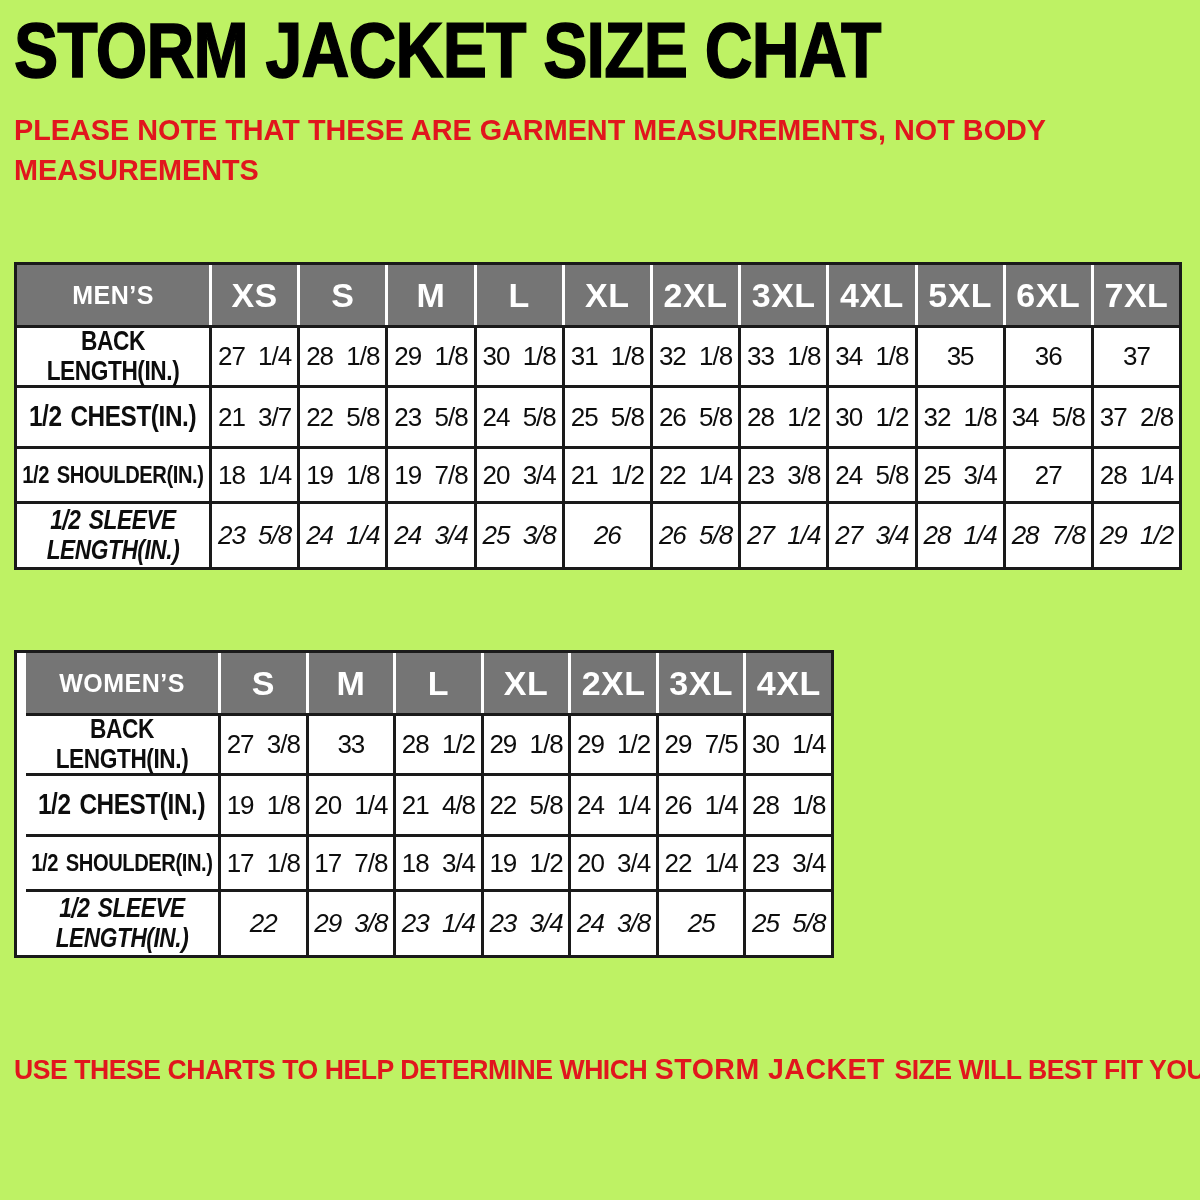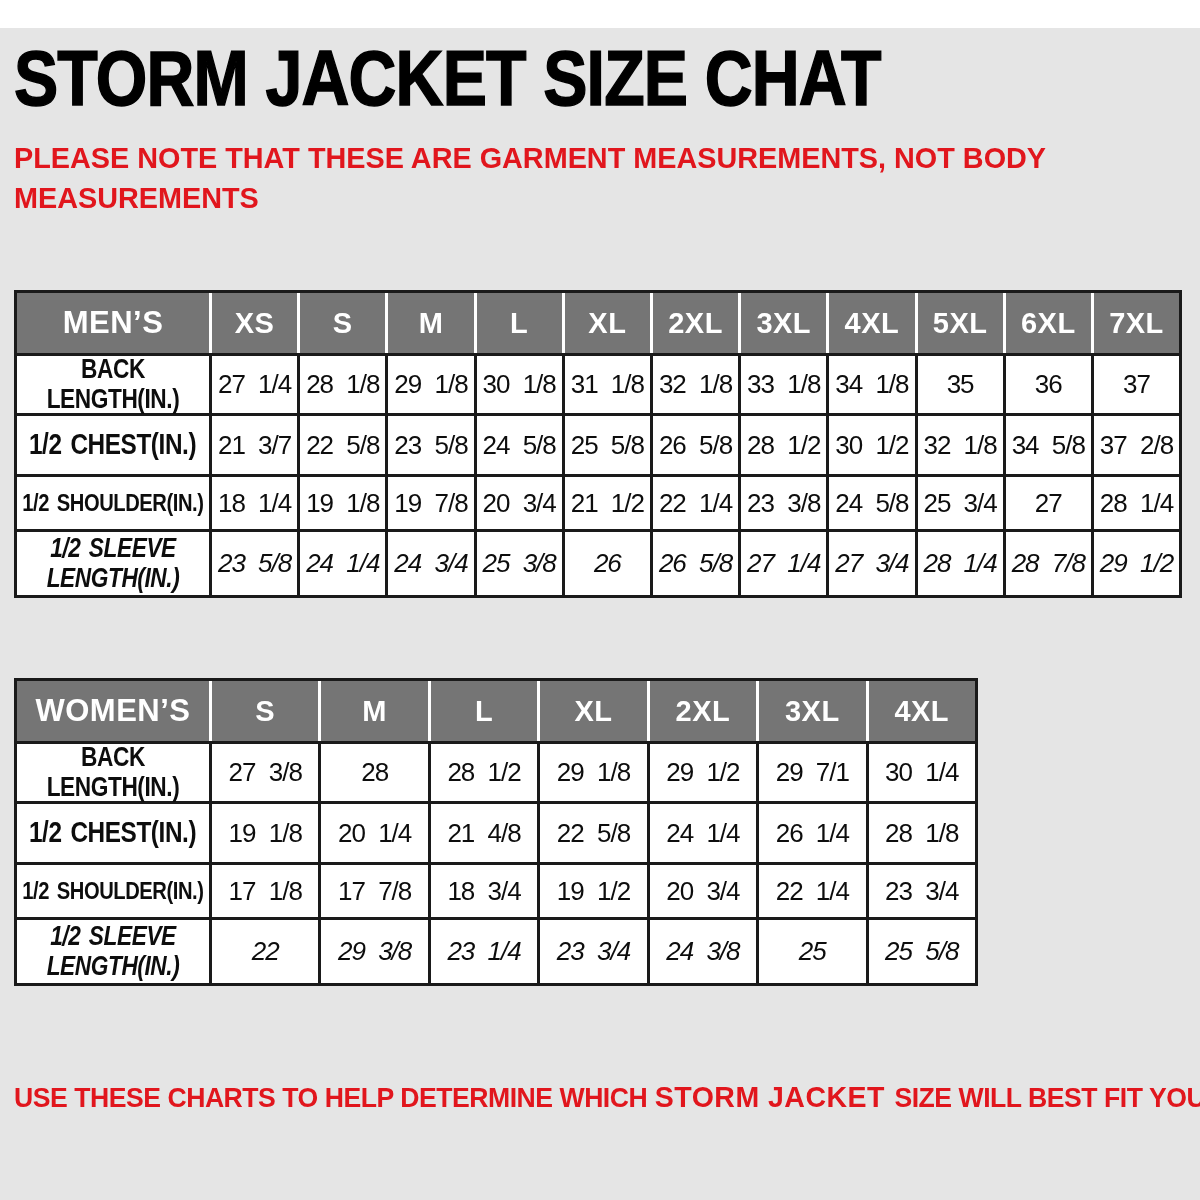--- a/index.html
+++ b/index.html
@@ -4,21 +4,21 @@
 <style>
   html, body { margin:0; padding:0; }
   body {
     width:1200px; height:1200px;
     background:#ffffff;
     font-family:"Liberation Sans","DejaVu Sans",sans-serif;
     position:relative; overflow:hidden;
   }
   :root { --accent-red:#e1161d; --header-gray:#757575; --line:#1a1a1a; }
 
-  .page { position:absolute; inset:0; background:#e5e5e5;margin-top:28px; }
+  .page { position:absolute; inset:0; background:#bef264; }
 
   .title {
     position:absolute; left:14px; top:12px;
     font-size:78px; line-height:76px; font-weight:700; color:#000;
     letter-spacing:-1px; white-space:nowrap;
     transform:scaleX(0.85); transform-origin:0 0;
     -webkit-text-stroke:1.5px #000;
   }
 
   .note {
@@ -28,31 +28,31 @@
     white-space:nowrap;
   }
 
   
   .size-table {
     position:absolute; background:#fff;
     border:3px solid var(--line);
     box-sizing:border-box;
   }
   .mens   { left:14px; top:262px; width:1168px; }
-  .womens { left:14px; top:650px; width:964px; }
+  .womens { left:14px; top:650px; width:820px;padding-left:9px; }
 
   .header-row { display:flex; height:60px; background:#fff; }
   .hcell {
     background:var(--header-gray); color:#fff;
     display:flex; align-items:center; justify-content:center;
-    font-size:29px; font-weight:700; letter-spacing:0.5px;
+    font-size:34px; font-weight:700; letter-spacing:0.5px;
     box-sizing:border-box;
   }
   .hcell + .hcell { border-left:3px solid #ffffff; }
-  .hcell.label-col { font-size:31px; }
+  .hcell.label-col { font-size:25px; }
 
   .data-row { display:flex; border-top:3px solid var(--line); background:#fff; }
   .row-1 { height:57px; }
   .row-2 { height:58px; }
   .row-3 { height:52px; }
   .row-4 { height:63px;font-style:italic; }
 
   .dcell {
     display:flex; align-items:center; justify-content:center;
     color:#0d0d0d; text-align:center; box-sizing:border-box;
@@ -186,25 +186,25 @@
         <div class="hcell size-col">XL</div>
         <div class="hcell size-col">2XL</div>
         <div class="hcell size-col">3XL</div>
         <div class="hcell size-col">4XL</div>
       </div>
       <div class="data-row row-1">
         <div class="dcell label-col">
           <span class="label-text">BACK LENGTH(IN.)</span>
         </div>
         <div class="dcell size-col">27 3/8</div>
-        <div class="dcell size-col">28</div>
+        <div class="dcell size-col">33</div>
         <div class="dcell size-col">28 1/2</div>
         <div class="dcell size-col">29 1/8</div>
         <div class="dcell size-col">29 1/2</div>
-        <div class="dcell size-col">29 7/1</div>
+        <div class="dcell size-col">29 7/5</div>
         <div class="dcell size-col">30 1/4</div>
       </div>
       <div class="data-row row-2">
         <div class="dcell label-col">
           <span class="label-text">1/2 CHEST(IN.)</span>
         </div>
         <div class="dcell size-col">19 1/8</div>
         <div class="dcell size-col">20 1/4</div>
         <div class="dcell size-col">21 4/8</div>
         <div class="dcell size-col">22 5/8</div>

